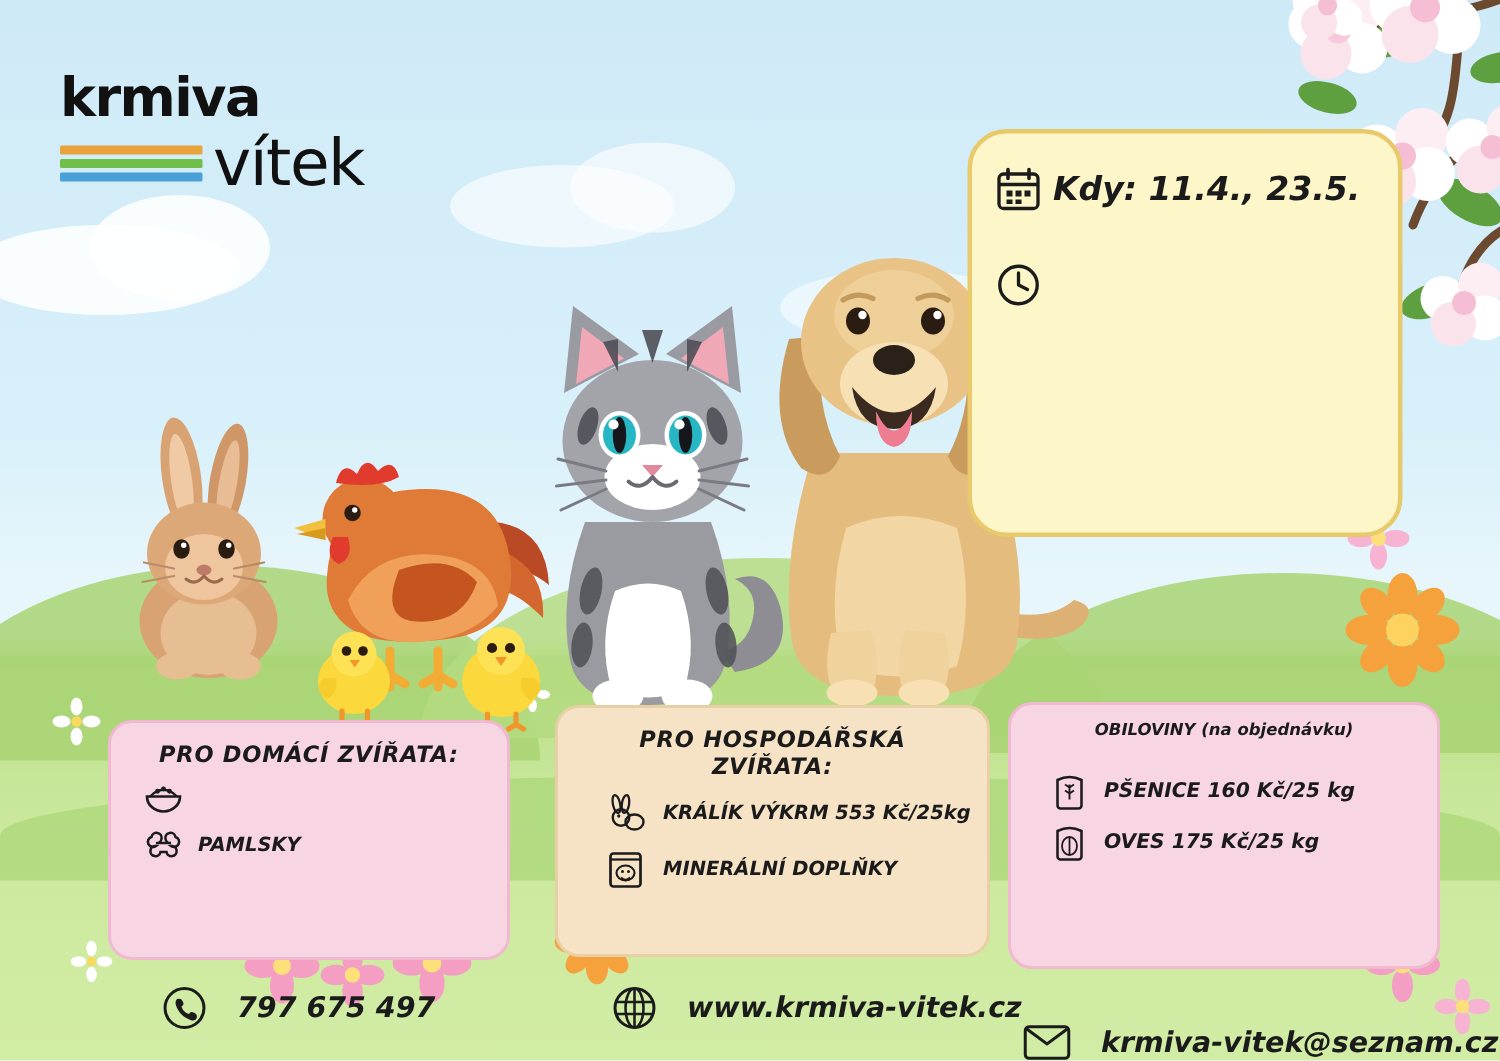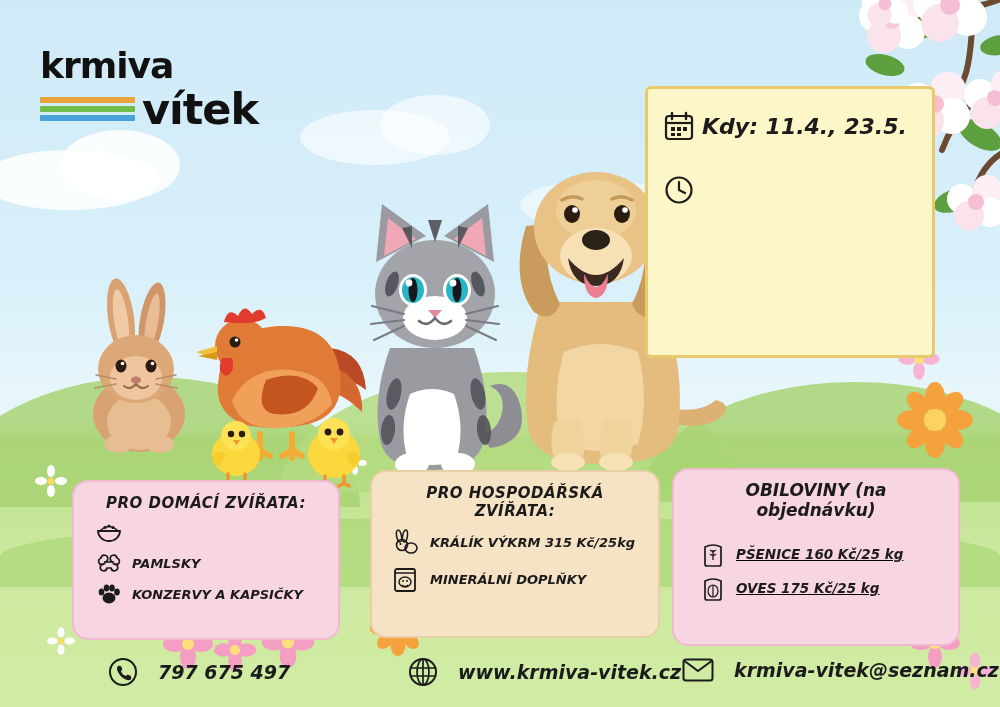--- a/index.html
+++ b/index.html
@@ -77,37 +77,37 @@
     margin-right: 7px;
     margin-bottom: 7px;
   }
   .logo .stripes div {
     height: 6px;
     margin-bottom: 3px;
     border-radius: 1px;
   }
   .logo .word2 {
     font-family: "DejaVu Sans", sans-serif;
-    font-weight: bold;
+    font-weight: normal;
     font-size: 43px;
     letter-spacing: -1px;
     color: #111;
     line-height: 1;
   }
 
   
   .info-card {
     position: absolute;
     left: 645px;
     top: 86px;
     width: 290px;
     height: 272px;
     background: #fdf6c8;
     border: 3px solid #e8c96b;
-    border-radius: 6px;
+    border-radius: 26px;
     box-sizing: border-box;
     padding: 22px 16px 0 16px;
   }
   .info-row {
     display: flex;
     align-items: center;
     margin-bottom: 34px;
     gap: 8px;
   }
   .info-row .ico { flex: 0 0 auto; line-height: 0; }
@@ -160,57 +160,57 @@
   #box-pets .lbl { font-size: 13px; }
   #box-pets .line { justify-content: flex-start; padding-left: 8px; }
 
   #box-farm {
     left: 370px;
     top: 470px;
     width: 290px;
     height: 168px;
     background: #f6e3c6;
     border: 2px solid #e8cfa6;
-    padding: 12px 12px;
+    padding: 12px 24px;
   }
   #box-farm .box-title { font-size: 15px; letter-spacing: .5px; margin-bottom: 6px; }
   #box-farm .lbl { font-size: 13px; }
   #box-farm .line { justify-content: flex-start; padding-left: 6px; }
 
   #box-grain {
     left: 672px;
     top: 468px;
     width: 288px;
     height: 178px;
     background: #f8d5e3;
     border: 2px solid #efb9d0;
     padding: 10px 12px;
   }
-  #box-grain .box-title { font-size: 17px; margin-bottom: 20px; }
+  #box-grain .box-title { font-size: 11px; margin-bottom: 20px; }
   #box-grain .lbl { font-size: 13.5px; }
-  #box-grain .line { justify-content: flex-start; padding-left: 14px; margin: 6px 0; text-decoration: underline; }
+  #box-grain .line { justify-content: flex-start; padding-left: 14px; margin: 6px 0; }
 
   
   .contact {
     position: absolute;
     display: flex;
     align-items: center;
     gap: 20px;
   }
   .contact .ctxt {
     font-family: "DejaVu Sans", sans-serif;
     font-weight: bold;
     font-style: italic;
     font-size: 19px;
     color: #1b1b1b;
     white-space: nowrap;
   }
   #contact-phone { left: 108px; top: 657px; }
   #contact-web   { left: 408px; top: 657px; }
-  #contact-mail  { left: 682px; top: 657px; text-align: right; }
+  #contact-mail  { left: 682px; top: 682px; text-align: right; }
 
   
   .blossom { position: absolute; }
 
   .flower-small { position: absolute; }
 
   
   .daisy { position: absolute; }
 
   
@@ -662,49 +662,37 @@
 
     <div class="line">
       <span>
         <svg width="26" height="22" viewBox="0 0 26 22">
           <path d="M5 6 a3.4 3.4 0 1 1 3 4 h10 a3.4 3.4 0 1 1 3 -4 a3.4 3.4 0 1 1 -3 6 a3.4 3.4 0 1 1 -3 4 h-4 a3.4 3.4 0 1 1 -3 -4 a3.4 3.4 0 1 1 -3 -6z" fill="none" stroke="#1b1b1b" stroke-width="1.7"></path>
         </svg>
       </span>
       <span class="lbl">PAMLSKY</span>
     </div>
 
-    <div class="line">
-      <span>
-        <svg width="26" height="22" viewBox="0 0 26 22">
-          <ellipse cx="13" cy="15" rx="6.5" ry="5.4" fill="#1b1b1b"></ellipse>
-          <ellipse cx="5.5" cy="9" rx="2.8" ry="3.6" fill="#1b1b1b"></ellipse>
-          <ellipse cx="10.5" cy="5" rx="2.8" ry="3.6" fill="#1b1b1b"></ellipse>
-          <ellipse cx="16" cy="5" rx="2.8" ry="3.6" fill="#1b1b1b"></ellipse>
-          <ellipse cx="21" cy="9" rx="2.8" ry="3.6" fill="#1b1b1b"></ellipse>
-        </svg>
-      </span>
-      <span class="lbl">KONZERVY A KAPSIČKY</span>
-    </div>
   </div>
 
   <div class="box" id="box-farm">
     <div class="box-title">PRO HOSPODÁŘSKÁ ZVÍŘATA:</div>
 
 
     <div class="line">
       <span>
         <svg width="30" height="26" viewBox="0 0 30 26">
           <ellipse cx="9" cy="7" rx="2.4" ry="6" fill="none" stroke="#1b1b1b" stroke-width="1.5" transform="rotate(-12 9 7)"></ellipse>
           <ellipse cx="15" cy="7" rx="2.4" ry="6" fill="none" stroke="#1b1b1b" stroke-width="1.5" transform="rotate(8 15 7)"></ellipse>
           <circle cx="12" cy="16" r="5.5" fill="none" stroke="#1b1b1b" stroke-width="1.6"></circle>
           <ellipse cx="21" cy="19" rx="6" ry="5" fill="none" stroke="#1b1b1b" stroke-width="1.6"></ellipse>
           <circle cx="10.5" cy="15" r="1.1" fill="#1b1b1b"></circle>
         </svg>
       </span>
-      <span class="lbl">KRÁLÍK VÝKRM  315 Kč/25kg</span>
+      <span class="lbl">KRÁLÍK VÝKRM  553 Kč/25kg</span>
     </div>
 
     <div class="line">
       <span>
         <svg width="30" height="30" viewBox="0 0 30 30">
           <rect x="5" y="5" width="20" height="22" rx="2" fill="none" stroke="#1b1b1b" stroke-width="1.8"></rect>
           <path d="M5 9 h20" stroke="#1b1b1b" stroke-width="1.5"></path>
           <ellipse cx="15" cy="18" rx="6" ry="5" fill="none" stroke="#1b1b1b" stroke-width="1.4"></ellipse>
           <circle cx="13" cy="17" r="1" fill="#1b1b1b"></circle>
             <circle cx="17" cy="17" r="1" fill="#1b1b1b"></circle>

